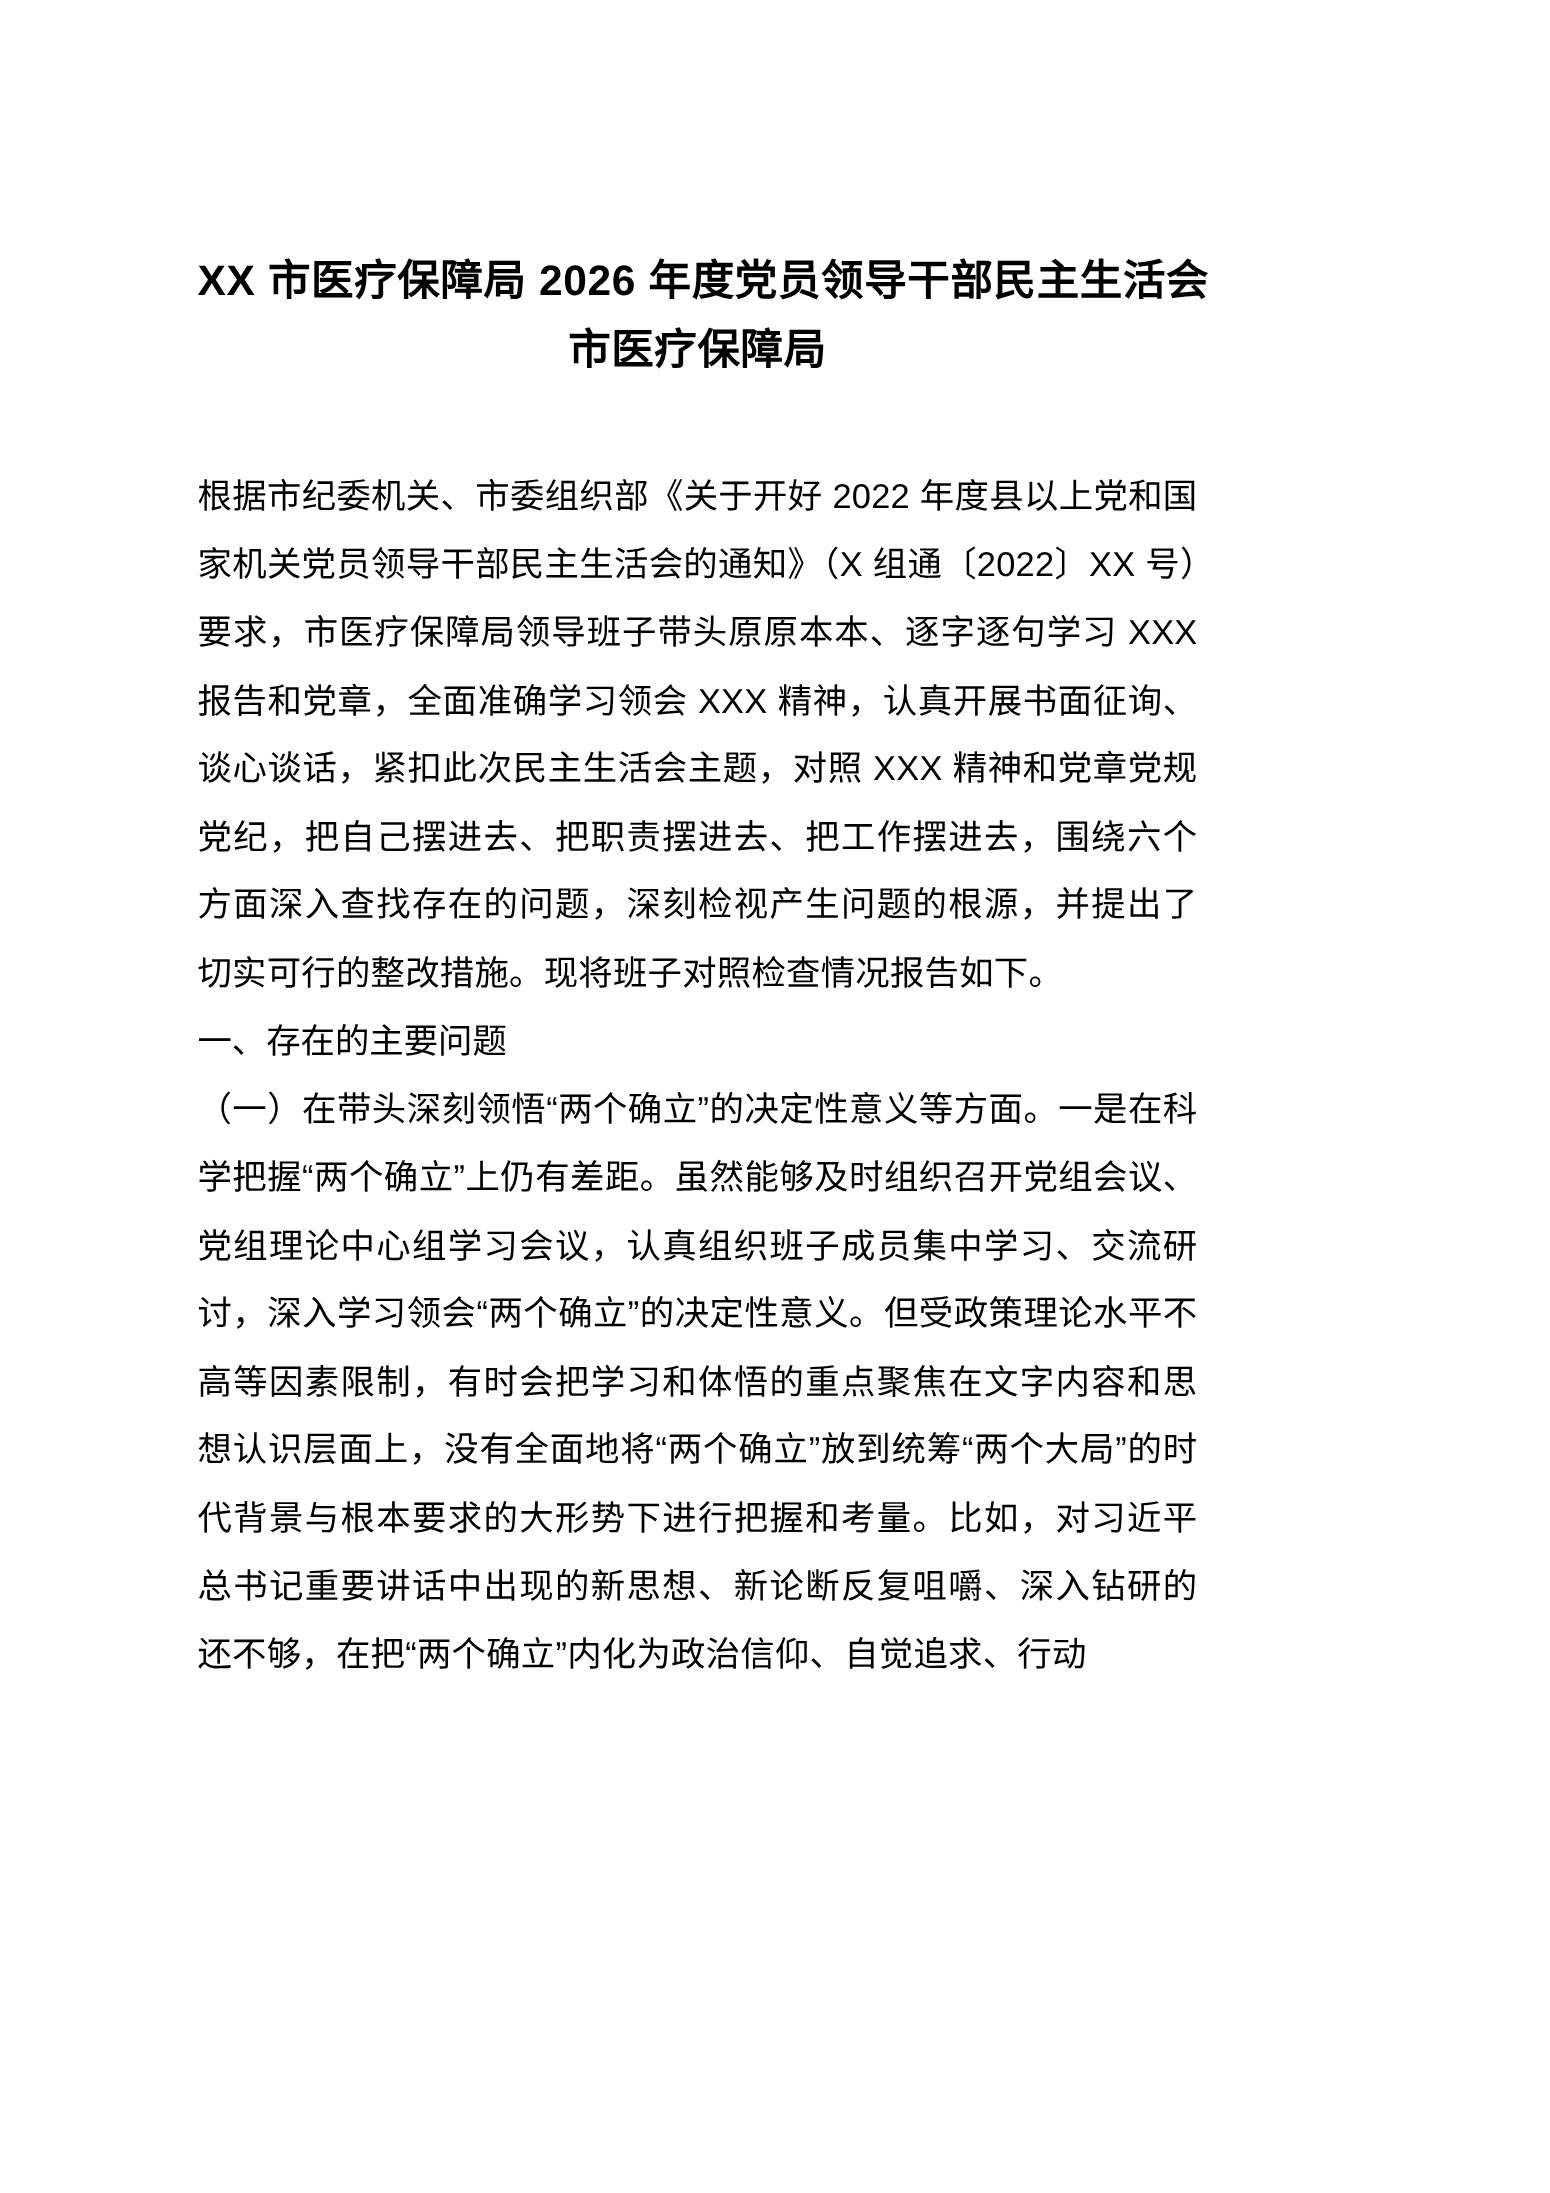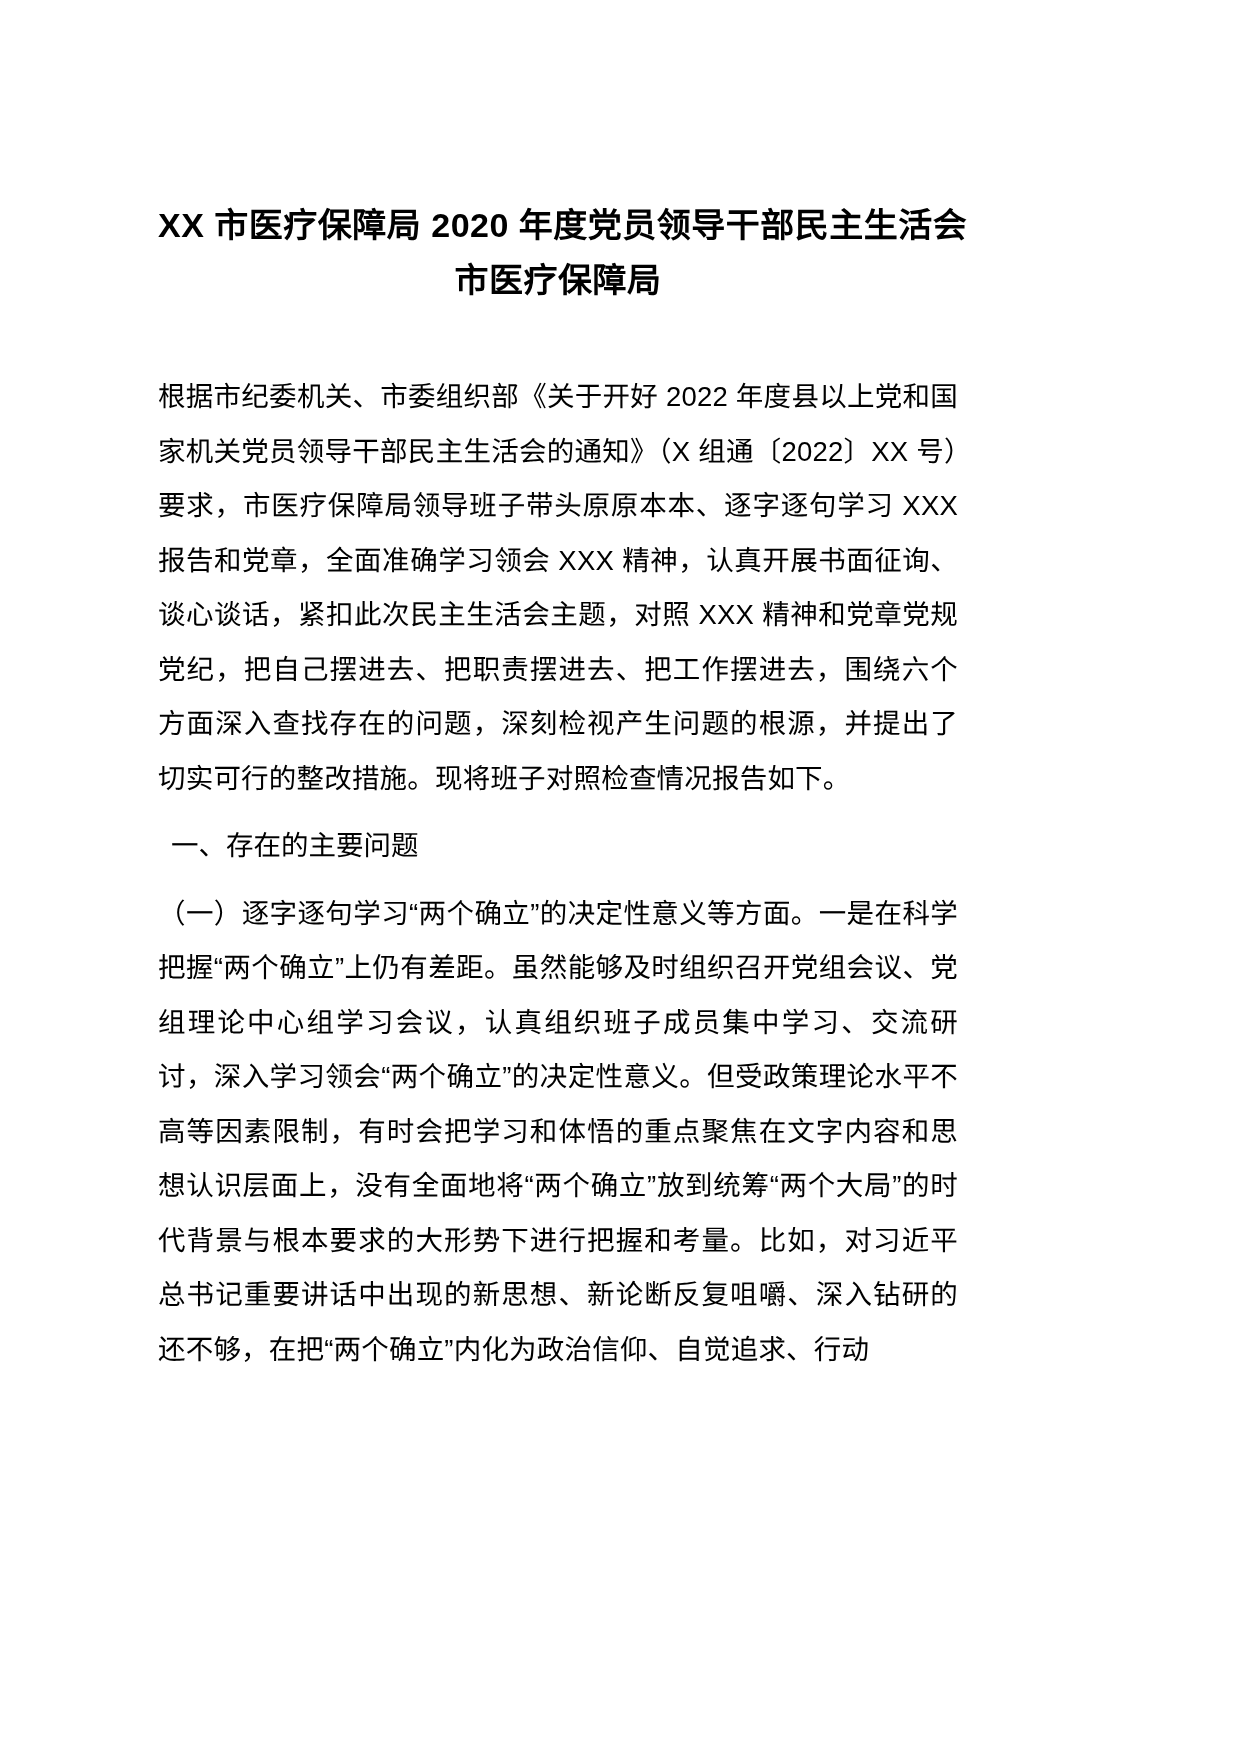--- a/index.html
+++ b/index.html
@@ -53,43 +53,43 @@
     padding: 0;
     font-size: 27.5px;
     line-height: 54.5px;
     text-align: justify;
     text-justify: inter-ideograph;
     letter-spacing: 0.2px;
     color: #000000;
     word-break: break-all;
   }
   .heading-para {
-    margin: 13px;
+    margin: 0;
     padding: 0;
     font-size: 27.5px;
     line-height: 54.5px;
     text-align: left;
     color: #000000;
   }
 </style>
 </head>
 <body>
 
 <div class="page">
   <div class="page-body">
 
     <div class="title-block">
       <h1 class="doc-title">
-        <span class="title-line">XX 市医疗保障局 2020 年度党员领导干部民主生活会</span>
+        <span class="title-line">XX 市医疗保障局 2026 年度党员领导干部民主生活会</span>
         <span class="title-line">市医疗保障局</span>
       </h1>
     </div>
 
     <div class="spacer-after-title"></div>
 
     <p class="para">根据市纪委机关、市委组织部《关于开好 2022 年度县以上党和国家机关党员领导干部民主生活会的通知》（X 组通〔2022〕XX 号）要求，市医疗保障局领导班子带头原原本本、逐字逐句学习 XXX 报告和党章，全面准确学习领会 XXX 精神，认真开展书面征询、谈心谈话，紧扣此次民主生活会主题，对照 XXX 精神和党章党规党纪，把自己摆进去、把职责摆进去、把工作摆进去，围绕六个方面深入查找存在的问题，深刻检视产生问题的根源，并提出了切实可行的整改措施。现将班子对照检查情况报告如下。</p>
 
     <p class="heading-para">一、存在的主要问题</p>
 
-    <p class="para">（一）逐字逐句学习“两个确立”的决定性意义等方面。一是在科学把握“两个确立”上仍有差距。虽然能够及时组织召开党组会议、党组理论中心组学习会议，认真组织班子成员集中学习、交流研讨，深入学习领会“两个确立”的决定性意义。但受政策理论水平不高等因素限制，有时会把学习和体悟的重点聚焦在文字内容和思想认识层面上，没有全面地将“两个确立”放到统筹“两个大局”的时代背景与根本要求的大形势下进行把握和考量。比如，对习近平总书记重要讲话中出现的新思想、新论断反复咀嚼、深入钻研的还不够，在把“两个确立”内化为政治信仰、自觉追求、行动</p>
+    <p class="para">（一）在带头深刻领悟“两个确立”的决定性意义等方面。一是在科学把握“两个确立”上仍有差距。虽然能够及时组织召开党组会议、党组理论中心组学习会议，认真组织班子成员集中学习、交流研讨，深入学习领会“两个确立”的决定性意义。但受政策理论水平不高等因素限制，有时会把学习和体悟的重点聚焦在文字内容和思想认识层面上，没有全面地将“两个确立”放到统筹“两个大局”的时代背景与根本要求的大形势下进行把握和考量。比如，对习近平总书记重要讲话中出现的新思想、新论断反复咀嚼、深入钻研的还不够，在把“两个确立”内化为政治信仰、自觉追求、行动</p>
 
   </div>
 </div>
 
 </body></html>

